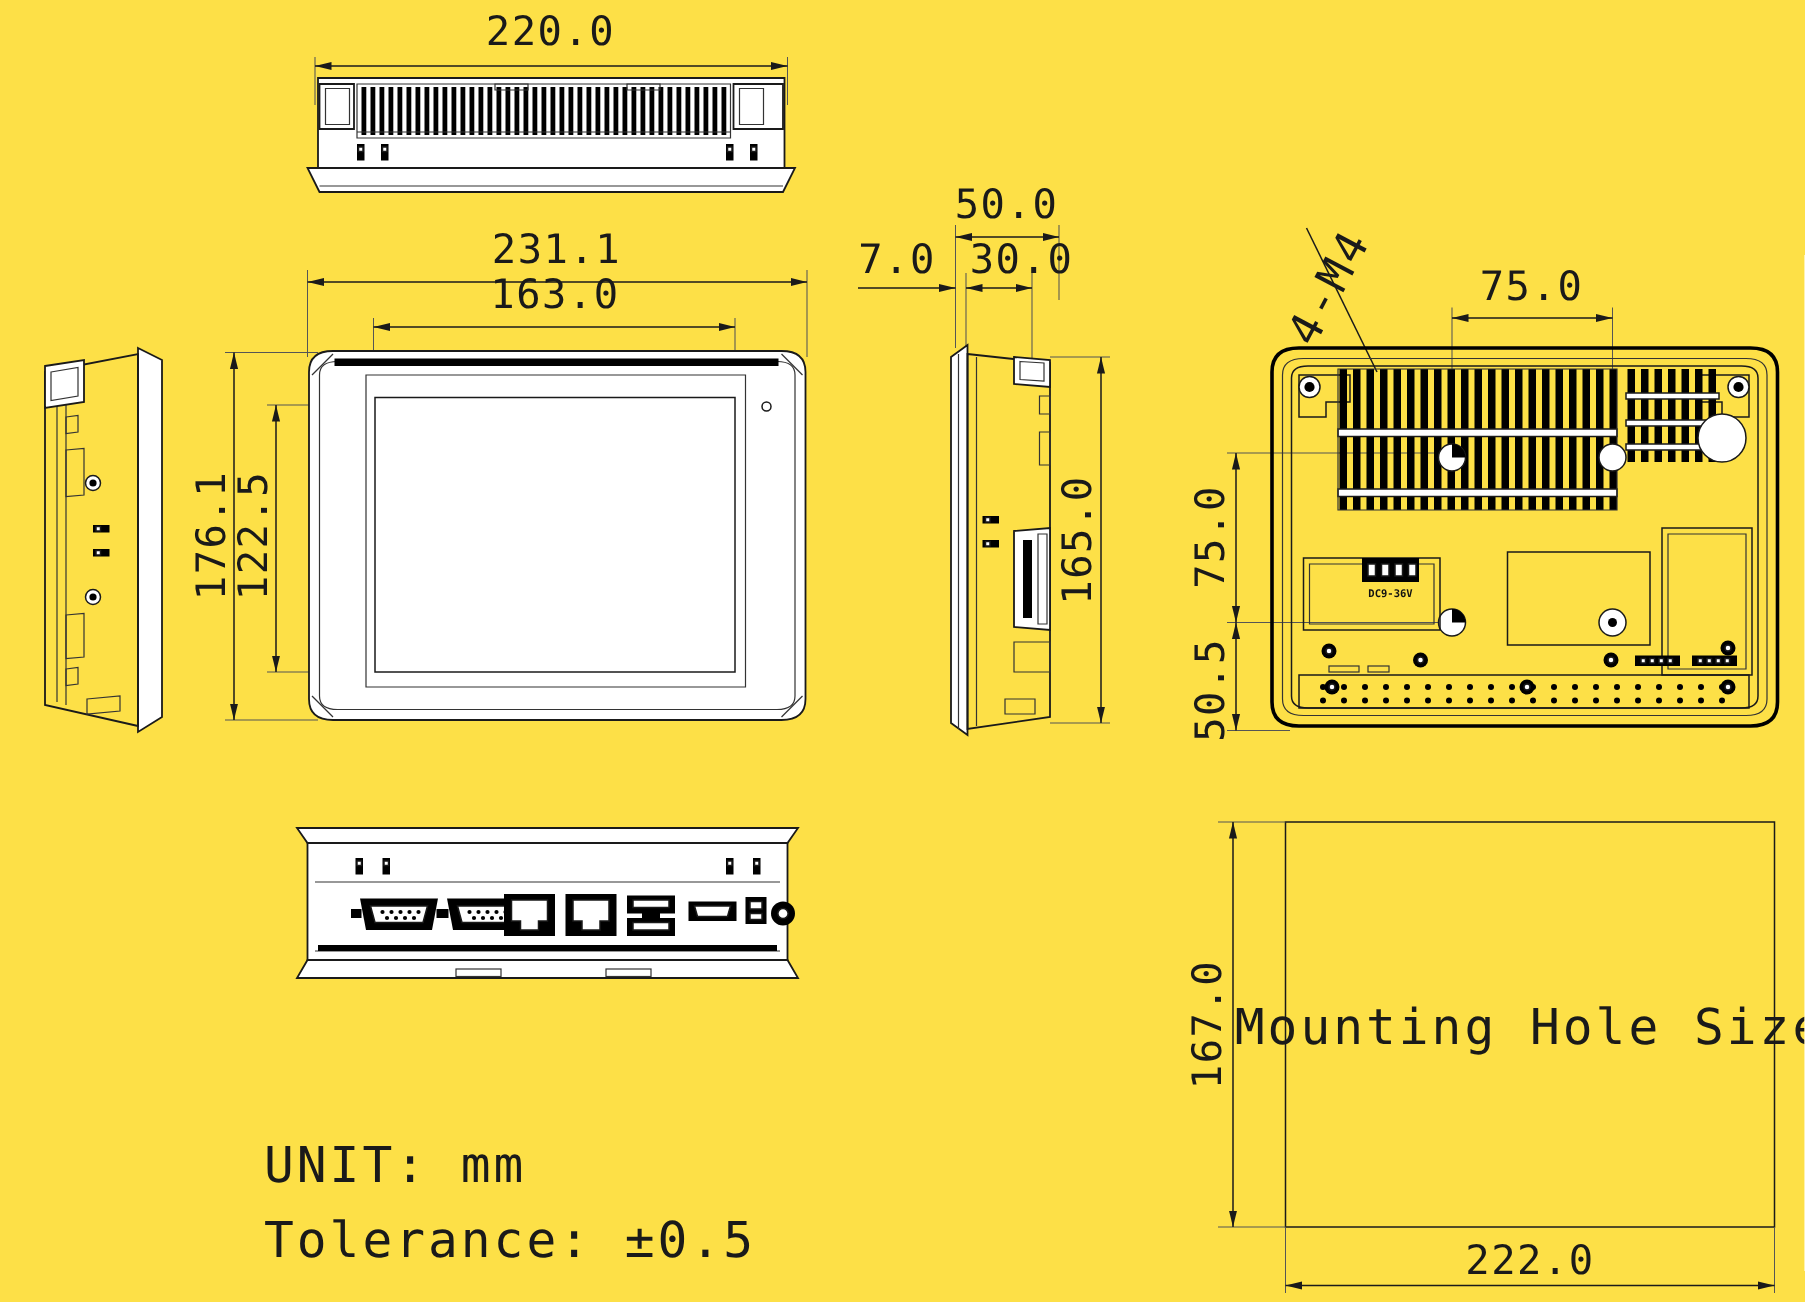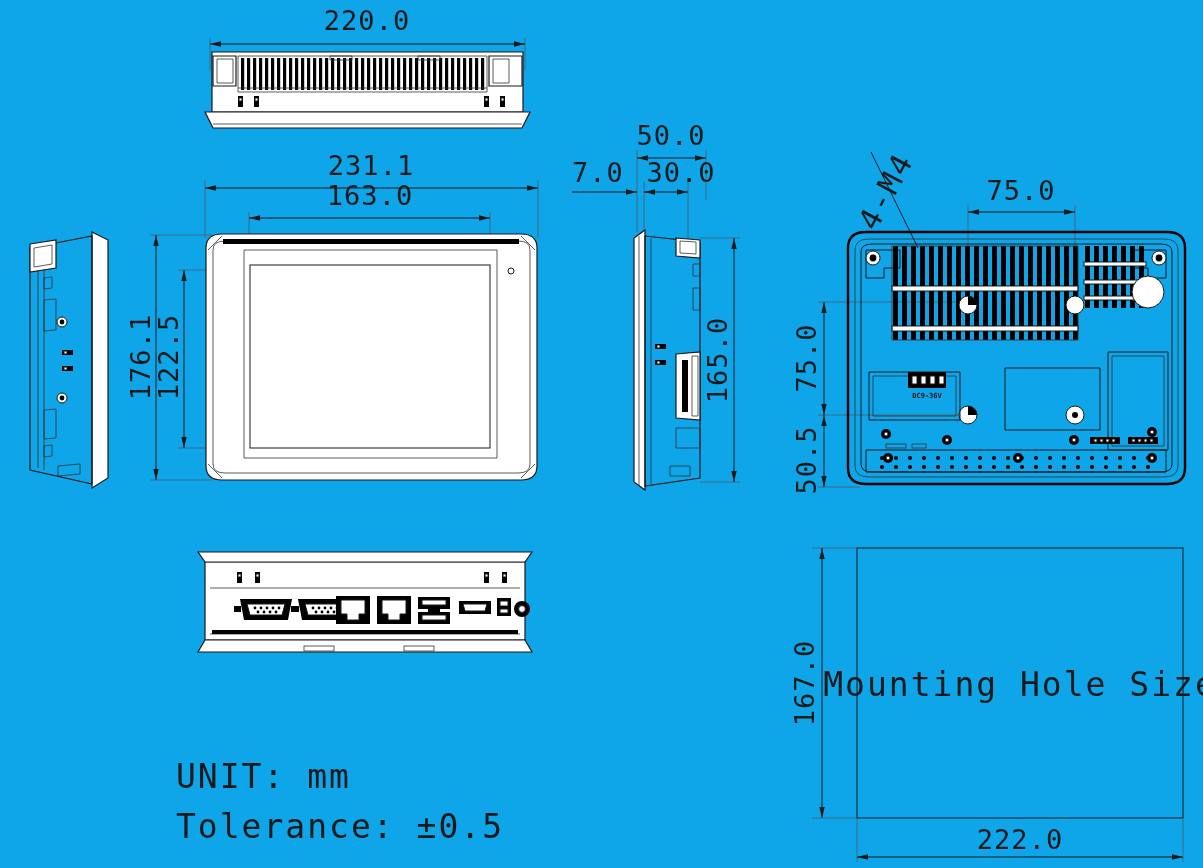--- a/index.html
+++ b/index.html
@@ -8,21 +8,21 @@
     padding: 0;
     background: #ffffff;
   }
   body {
     font-family: "DejaVu Sans Mono", "Liberation Mono", monospace;
   }
   #drawing-root {
     position: relative;
     width: 1203px;
     height: 868px;
-    background: #0ea5e9;
+    background: #fde047;
     overflow: hidden;
   }
   #drawing-svg {
     position: absolute;
     left: 0;
     top: 0;
     width: 1203px;
     height: 868px;
     display: block;
   }

